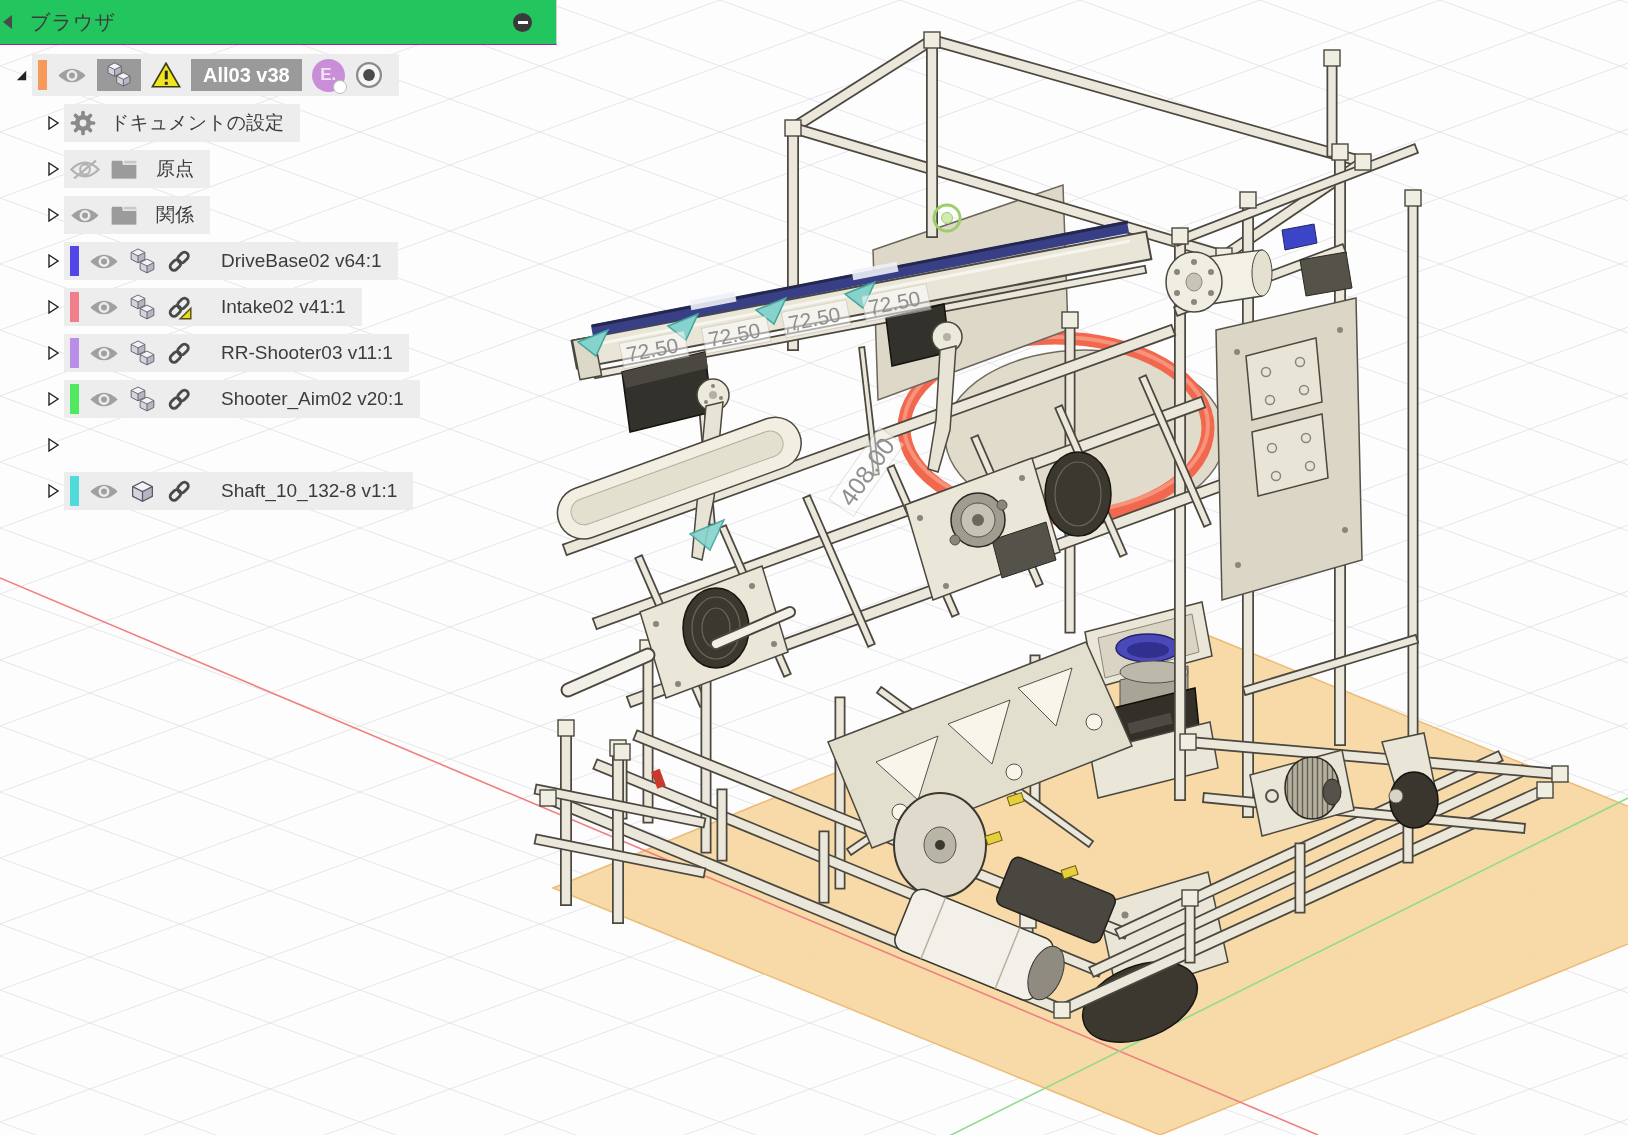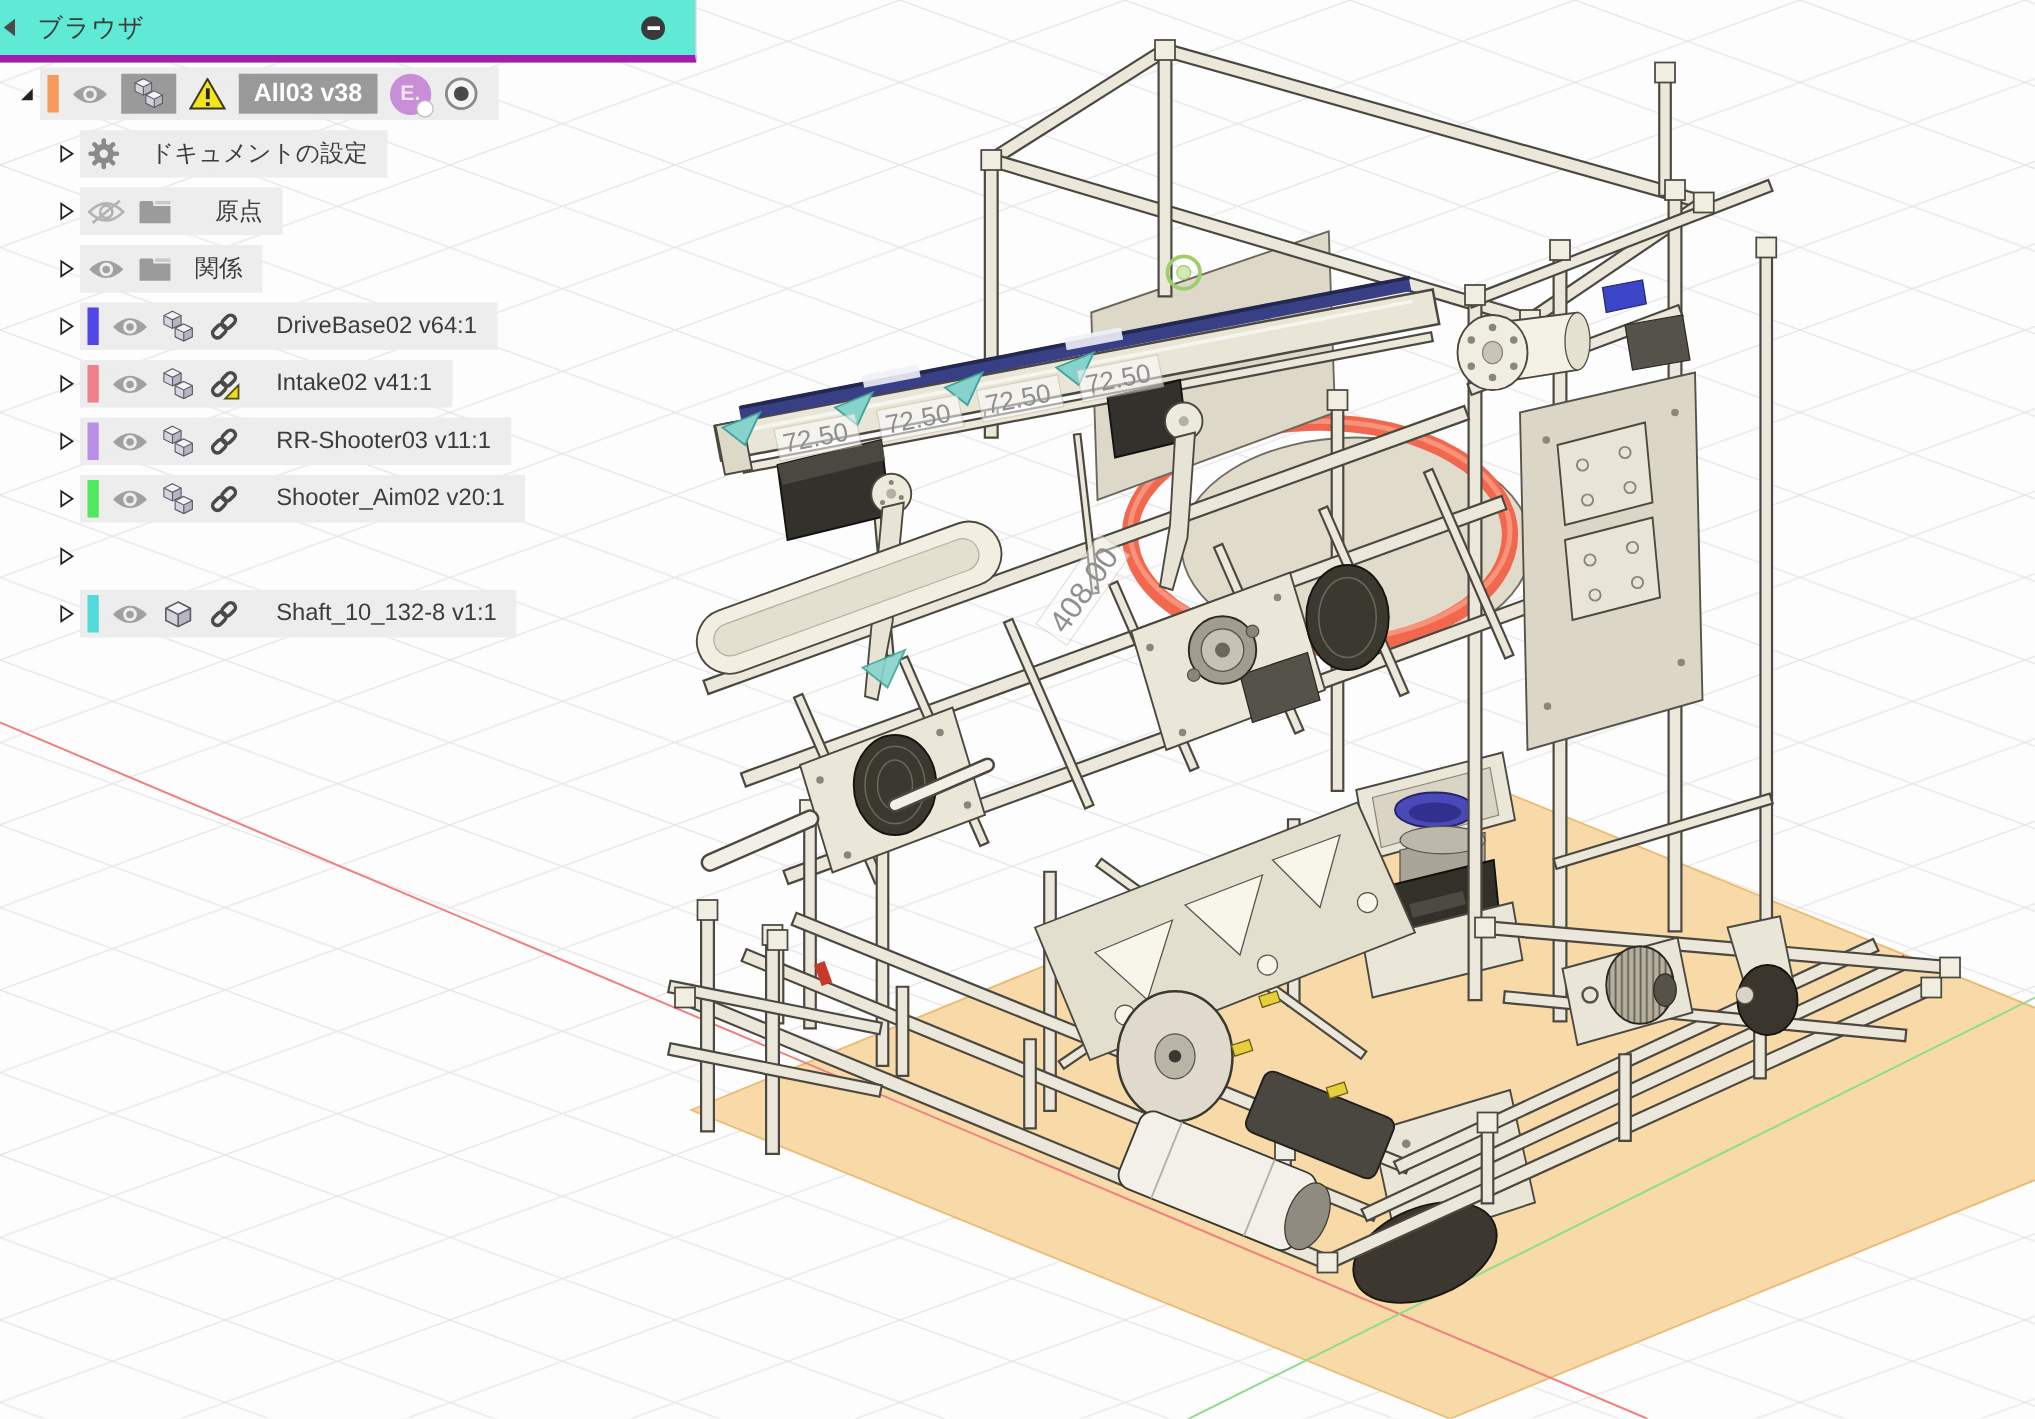--- a/index.html
+++ b/index.html
@@ -1,20 +1,20 @@
 <!DOCTYPE html>
 <html><head>
 <meta charset="utf-8">
 <style>
   html,body{margin:0;padding:0;width:1628px;height:1135px;overflow:hidden;
     font-family:"Liberation Sans","DejaVu Sans",sans-serif;background:#fdfdfd;}
   #viewport{position:absolute;inset:0;}
   
-  .panel-header{position:absolute;left:0;top:0;width:556px;height:44px;background:#5eead4;
-    border-right:1px solid #cfcfcf;border-bottom:6px solid #a21caf;display:flex;align-items:center;z-index:5;font-family:Liberation Mono, monospace;}
+  .panel-header{position:absolute;left:0;top:0;width:556px;height:44px;background:#22c55e;
+    border-right:1px solid #cfcfcf;border-bottom:1px solid #a21caf;display:flex;align-items:center;z-index:5;font-family:Liberation Mono, monospace;}
   .collapse-arrow{width:0;height:0;border-top:7px solid transparent;border-bottom:7px solid transparent;
     border-right:9px solid #4a4a4a;margin-left:3px;}
   .panel-title{font-size:20px;color:#3c3c3c;margin-left:18px;letter-spacing:1px;}
   .minus-btn{position:absolute;right:24px;top:13px;width:19px;height:19px;border-radius:50%;
     background:#3a3a3a;display:flex;align-items:center;justify-content:center;}
   .minus-btn::after{content:"";width:10px;height:2.5px;background:#fff;display:block;}
   .tree{position:absolute;left:10px;top:54px;display:flex;flex-direction:column;gap:8px;z-index:5;}
   .row{display:flex;align-items:center;}
   .row .exp{width:22px;height:38px;display:flex;align-items:center;justify-content:center;flex:0 0 22px;}
   .pill{display:flex;align-items:center;background:rgba(236,236,236,0.94);height:38px;
@@ -492,39 +492,39 @@
   <div class="row child">
     <span class="exp">
         <svg class="icon" width="14" height="16">
           <use href="#i-exp-c"></use>
         </svg>
       </span>
     <div class="pill">
       <svg class="icon" width="26" height="26">
           <use href="#i-gear"></use>
         </svg>
-      <span class="label" style="margin-left:14px">ドキュメントの設定</span>
+      <span class="label" style="margin-left:4px">ドキュメントの設定</span>
     </div>
   </div>
 
 
   <div class="row child">
     <span class="exp">
         <svg class="icon" width="14" height="16">
           <use href="#i-exp-c"></use>
         </svg>
       </span>
     <div class="pill">
       <svg class="icon" width="30" height="21">
           <use href="#i-eyeoff"></use>
         </svg>
       <svg class="icon" width="28" height="22">
           <use href="#i-folder"></use>
         </svg>
-      <span class="label" style="margin-left:24px">原点</span>
+      <span class="label" style="margin-left:8px">原点</span>
     </div>
   </div>
 
   <div class="row child">
     <span class="exp">
         <svg class="icon" width="14" height="16">
           <use href="#i-exp-c"></use>
         </svg>
       </span>
     <div class="pill">

